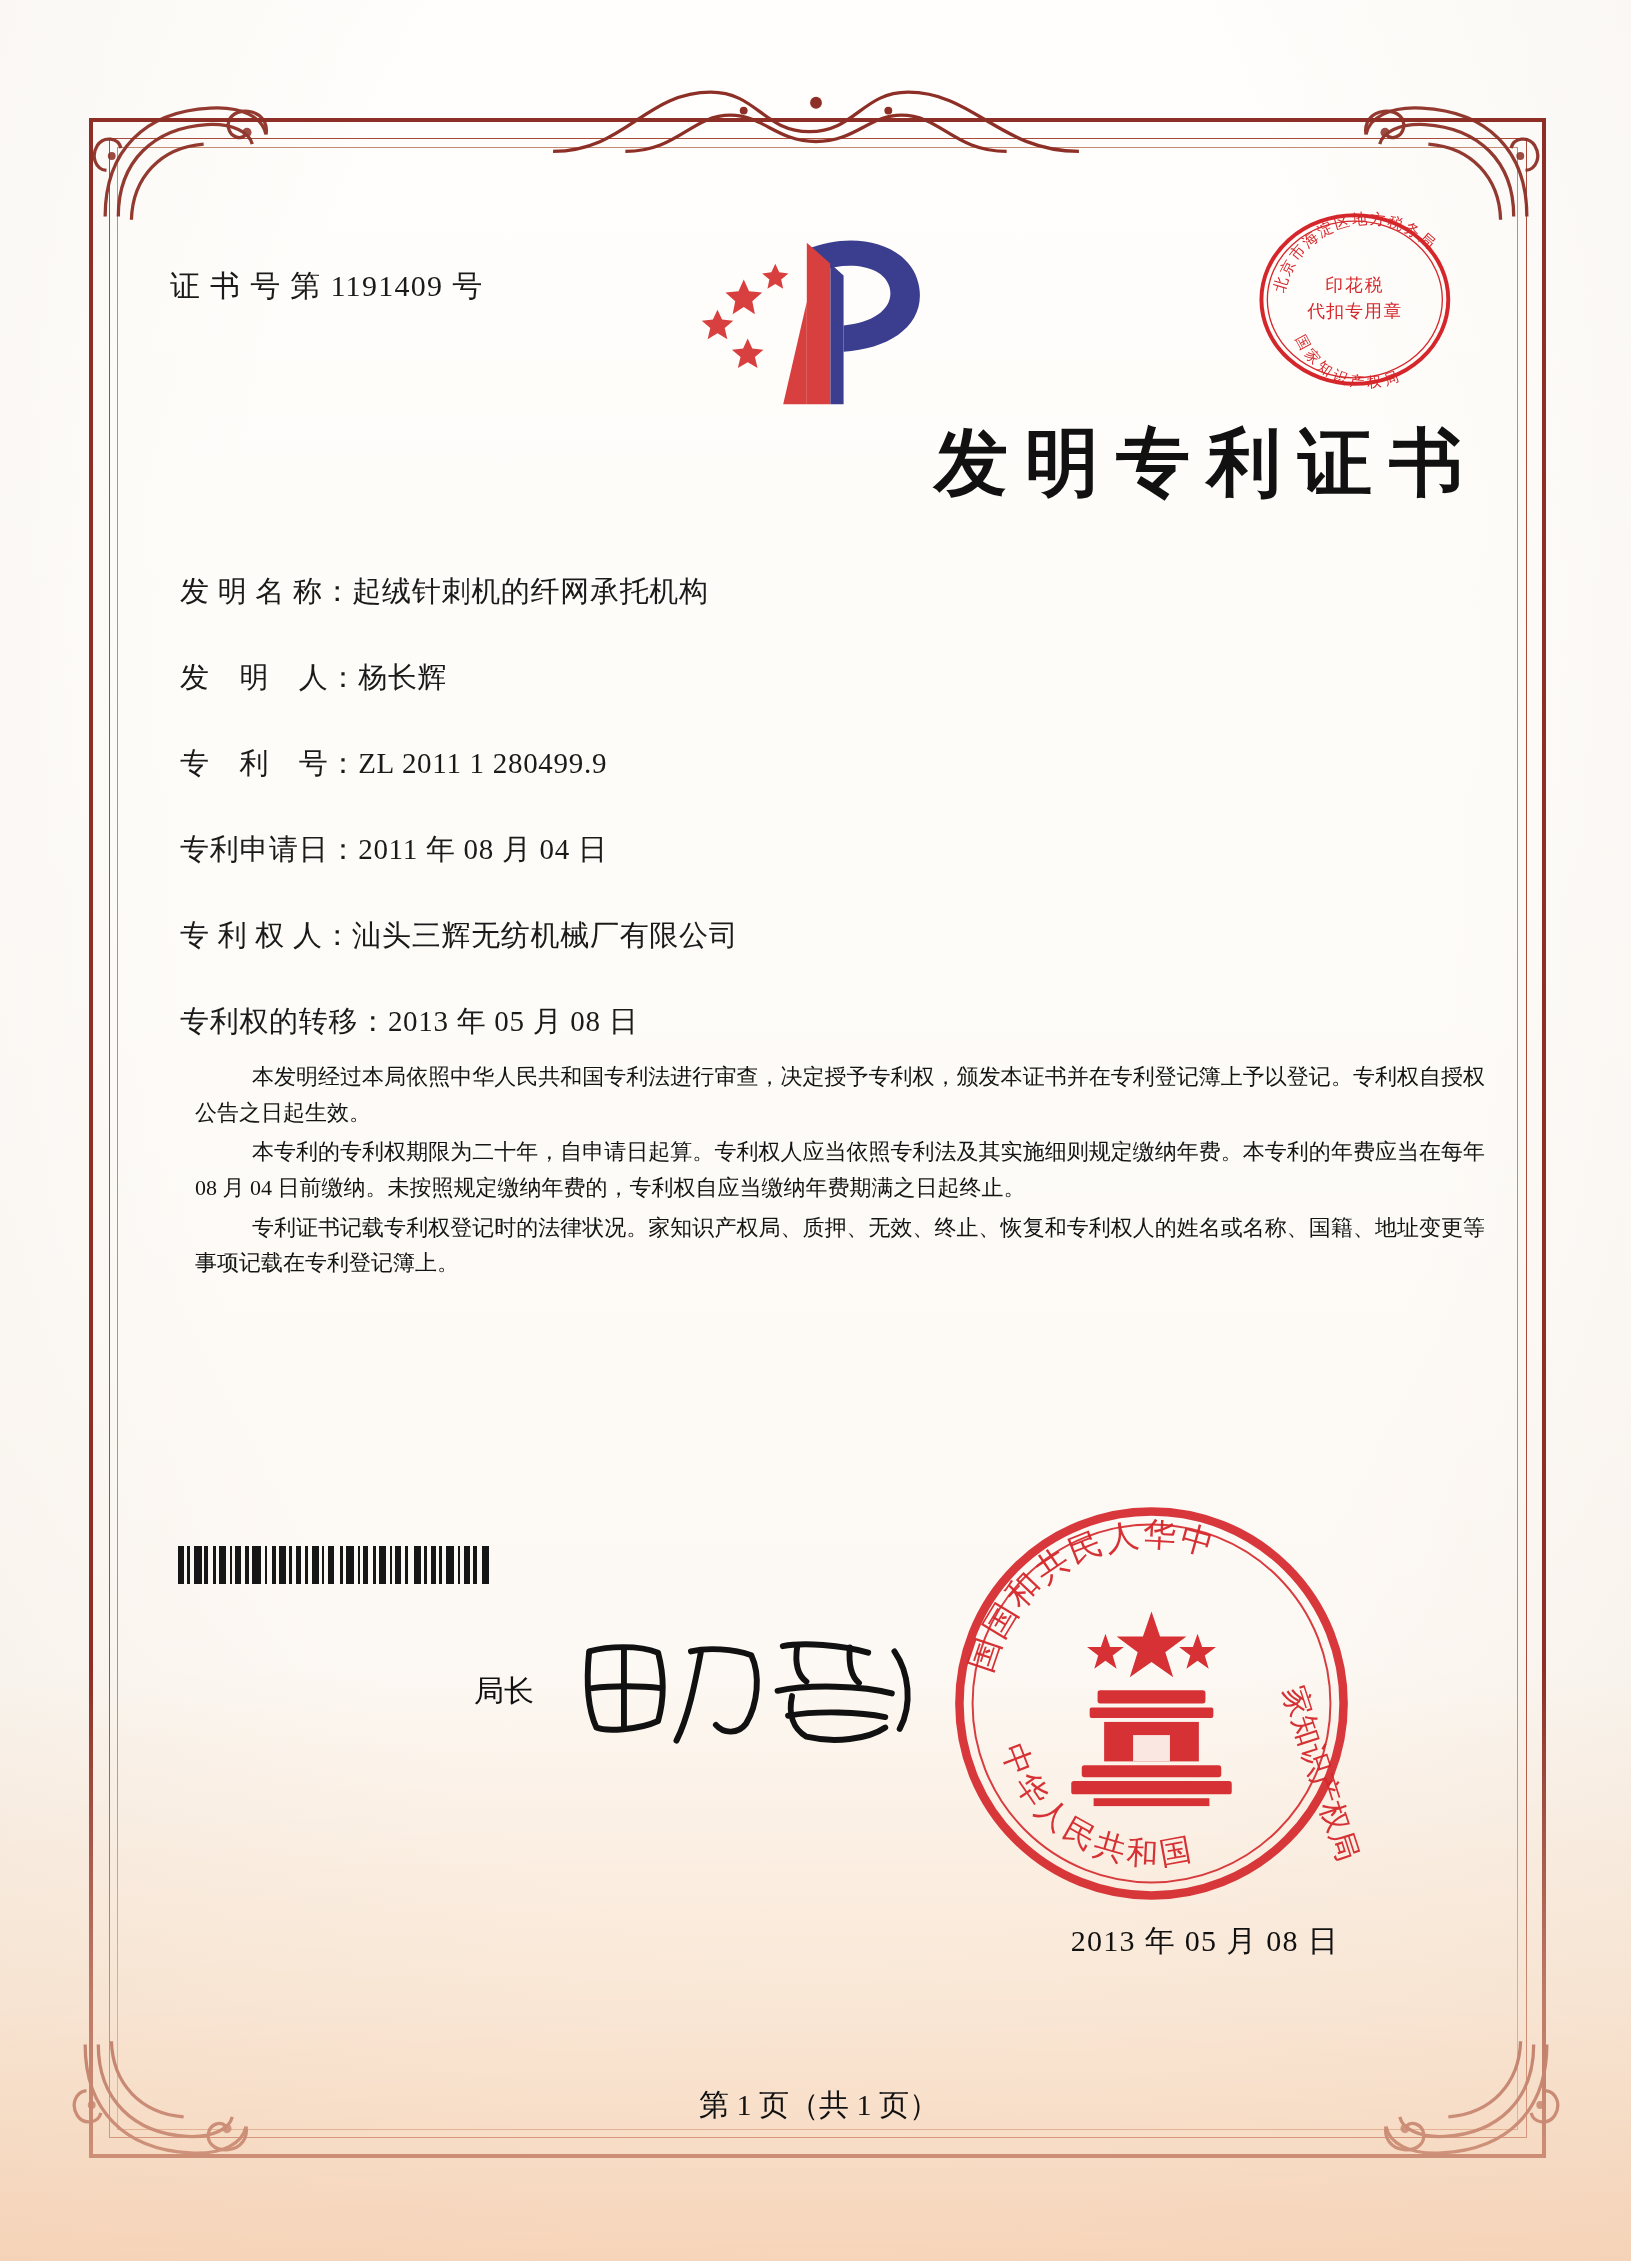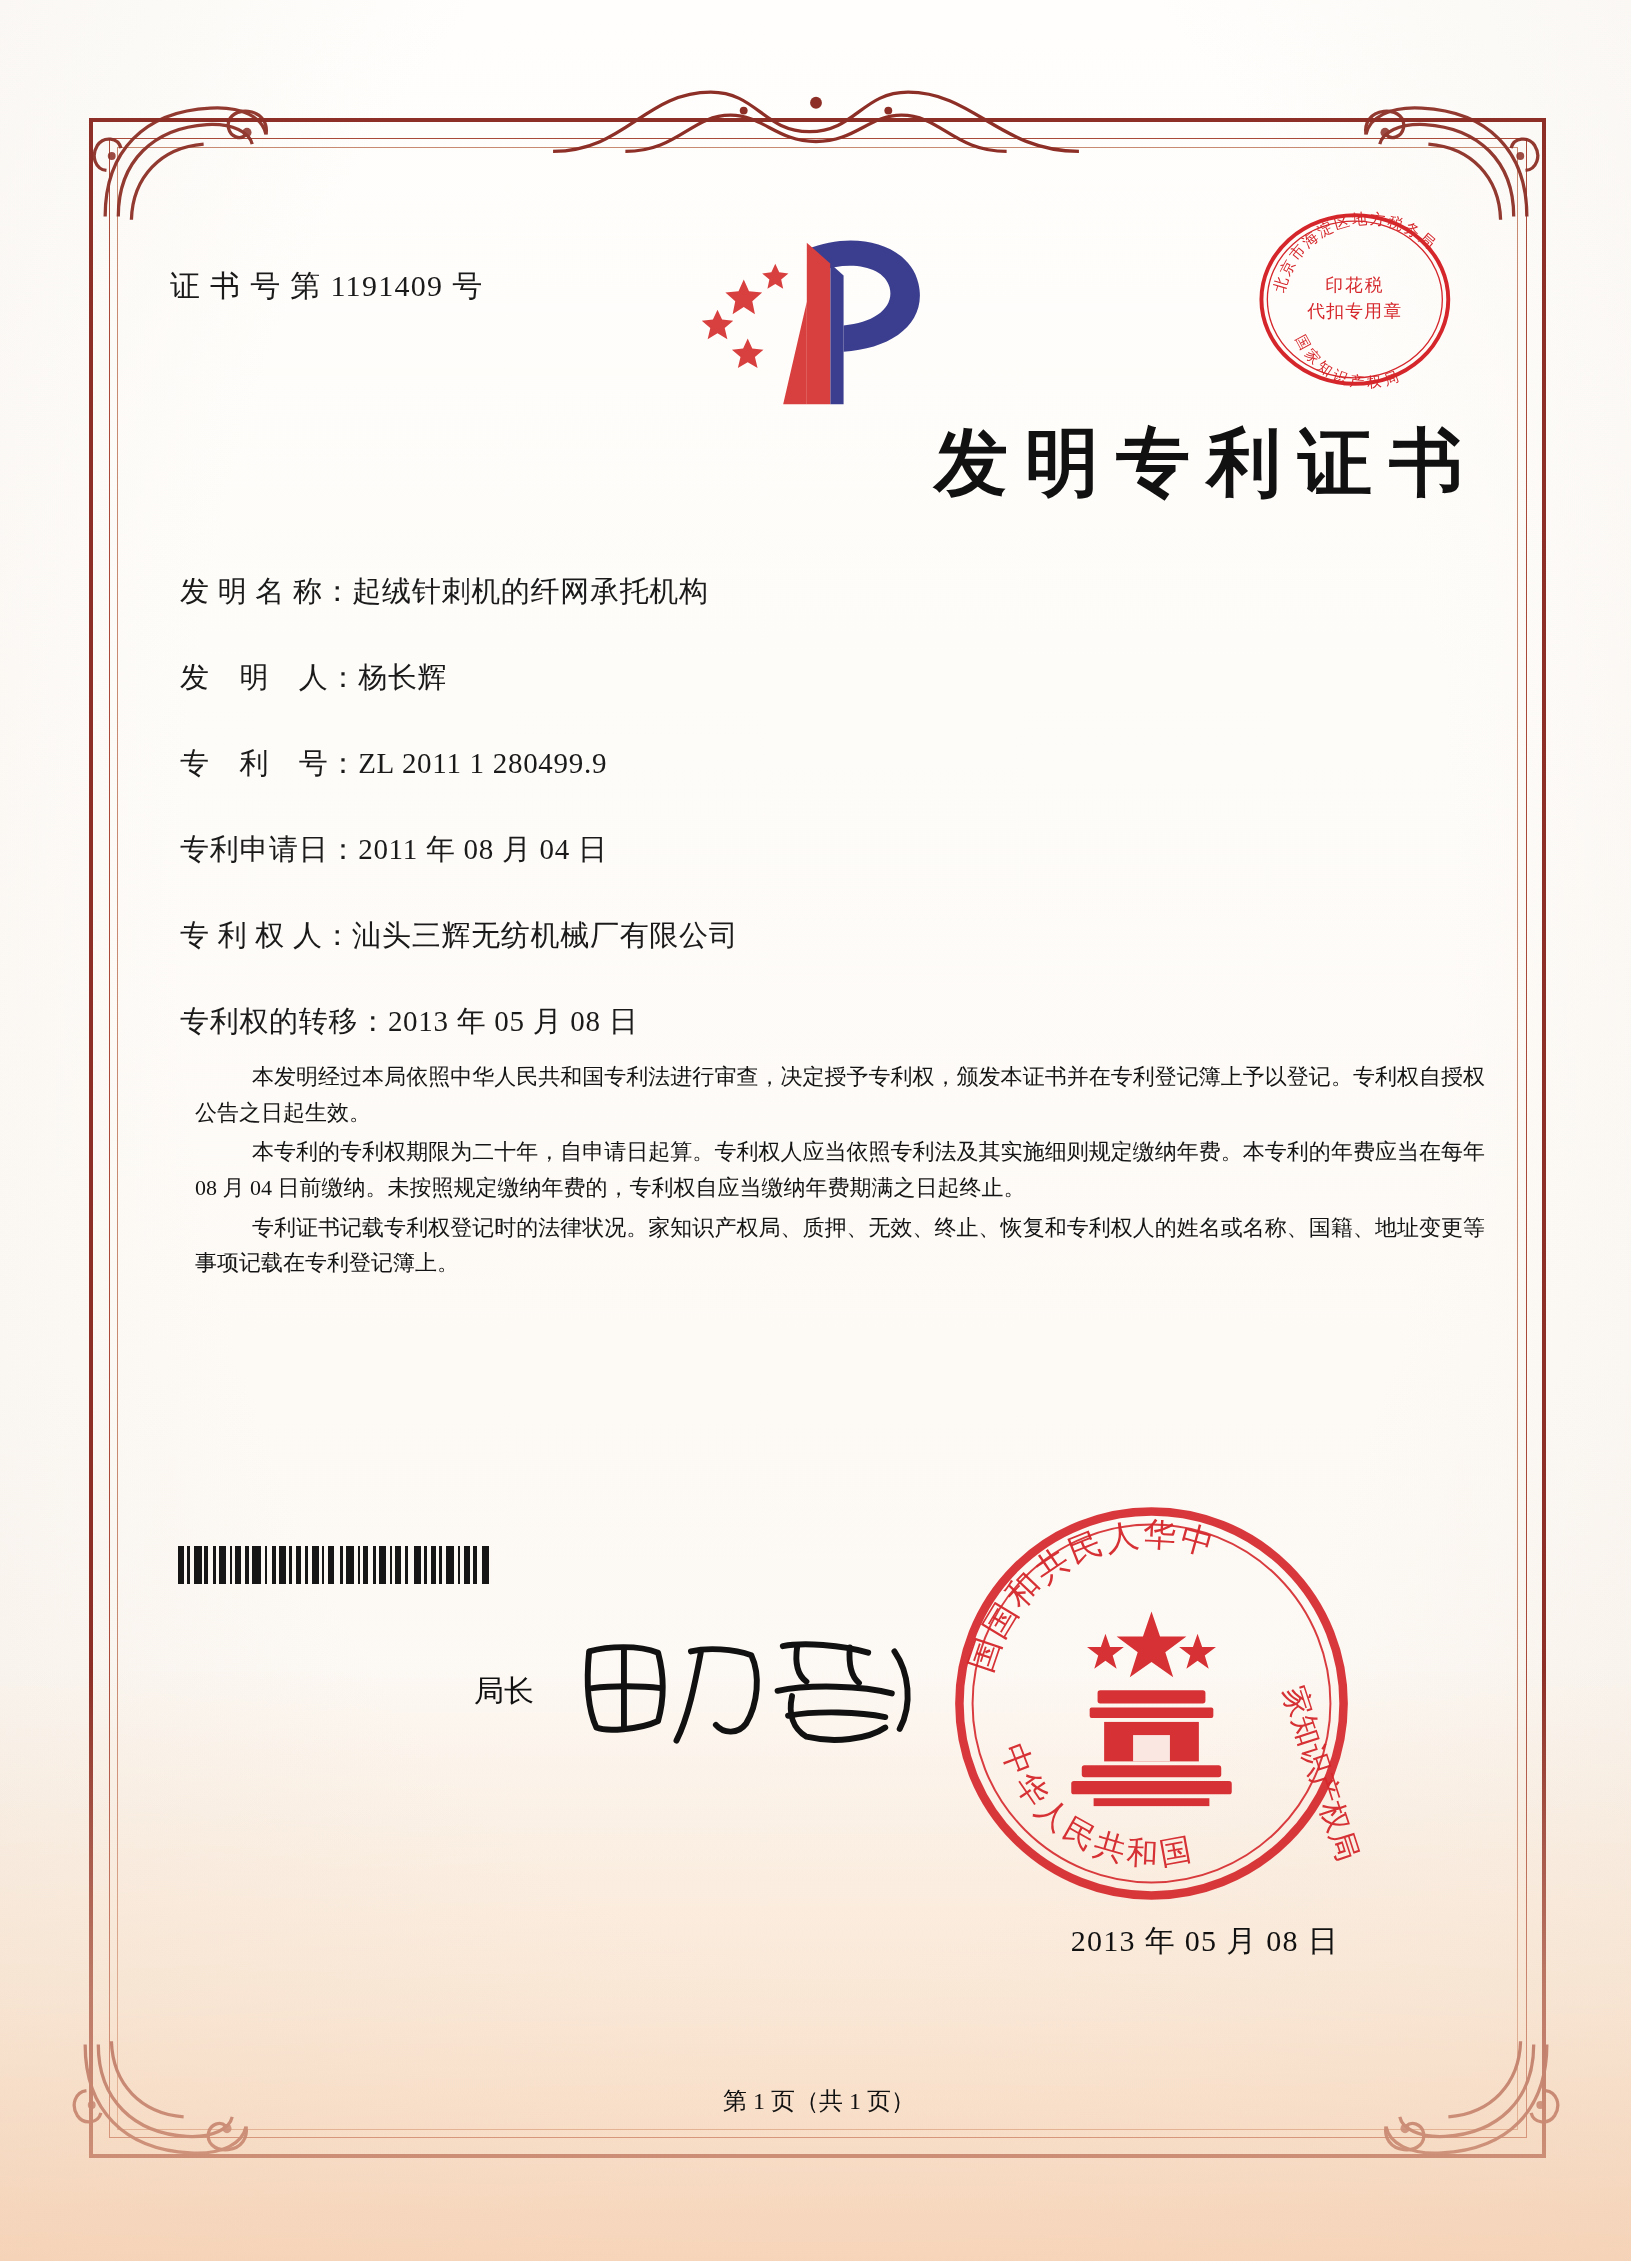--- a/index.html
+++ b/index.html
@@ -230,21 +230,21 @@
     color: #111;
     letter-spacing: 1.3px;
   }
 
   .page-num {
     position: absolute;
     left: 0;
     top: 1888px;
     width: 1322px;
     text-align: center;
-    font-size: 24px;
+    font-size: 30px;
     color: #111;
   }
 </style>
 </head>
 <body>
 
 <div class="page">
   <div class="page-texture"></div>
 
   <div class="frame-outer"></div>

